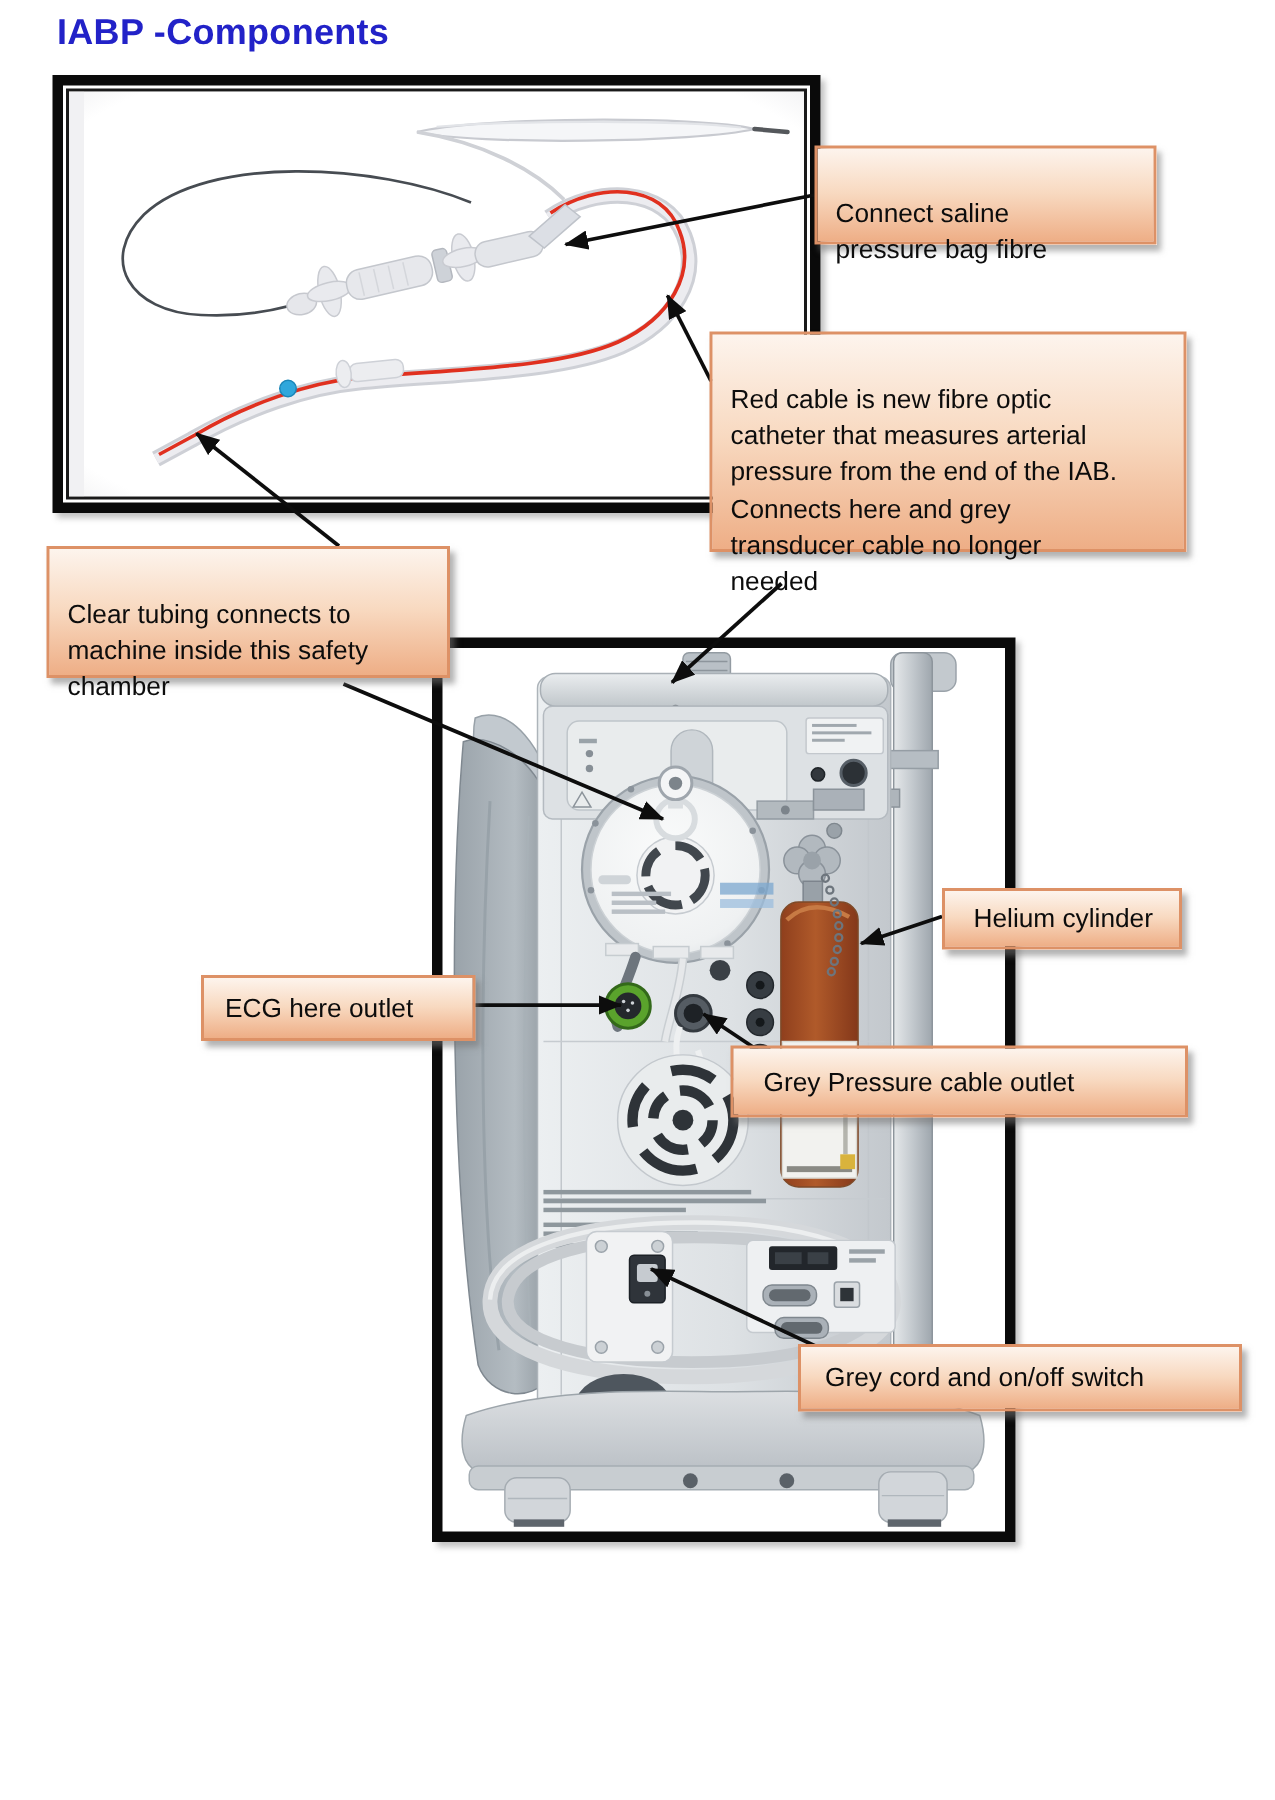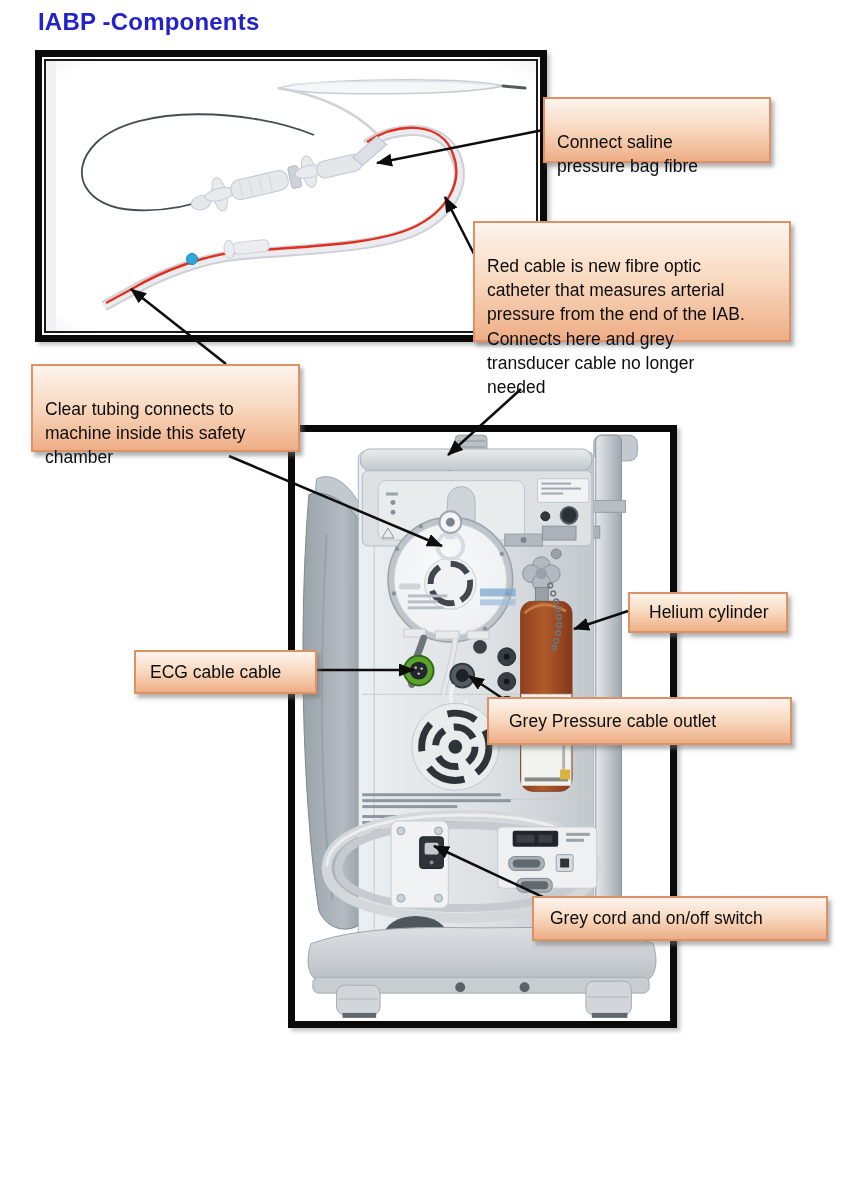--- a/index.html
+++ b/index.html
@@ -29,21 +29,21 @@
   .callout{
     position:absolute;box-sizing:border-box;z-index:10;
     background:linear-gradient(180deg,#fdf4ed 0%,#f8d9c0 48%,#eeae86 100%);
     border:2px solid #dd9166;
     box-shadow:3px 4px 4px rgba(115,115,115,.55);
     color:#0c0c0c;font-size:17.5px;line-height:1.38;
     padding:7px 12px;white-space:pre-line;
   }
   .callout.vcenter{display:flex;align-items:center;padding-top:0;padding-bottom:0;}
   .co-saline{left:543px;top:97px;width:228px;height:66px;}
-  .co-red{left:473px;top:221px;width:318px;height:121px;}
+  .co-red{left:473px;top:221px;width:318px;height:147px;}
   .co-clear{left:31px;top:364px;width:269px;height:88px;}
   .co-helium{left:628px;top:592px;width:160px;height:41px;padding-left:19px;}
   .co-ecg{left:134px;top:650px;width:183px;height:44px;padding-left:14px;}
   .co-grey{left:487px;top:697px;width:305px;height:48px;padding-left:20px;}
   .co-power{left:532px;top:896px;width:296px;height:45px;padding-left:16px;}
 </style>
 </head>
 <body>
 
 <div class="page">
@@ -383,21 +383,21 @@
   </div>
   <div class="callout co-clear">
     <span>Clear tubing connects to
 machine inside this safety
 chamber</span>
   </div>
   <div class="callout co-helium vcenter">
     <span>Helium cylinder</span>
   </div>
   <div class="callout co-ecg vcenter">
-    <span>ECG cable cable</span>
+    <span>ECG here outlet</span>
   </div>
   <div class="callout co-grey vcenter">
     <span>Grey Pressure cable outlet</span>
   </div>
   <div class="callout co-power vcenter">
     <span>Grey cord and on/off switch</span>
   </div>
 
 </div>
 

